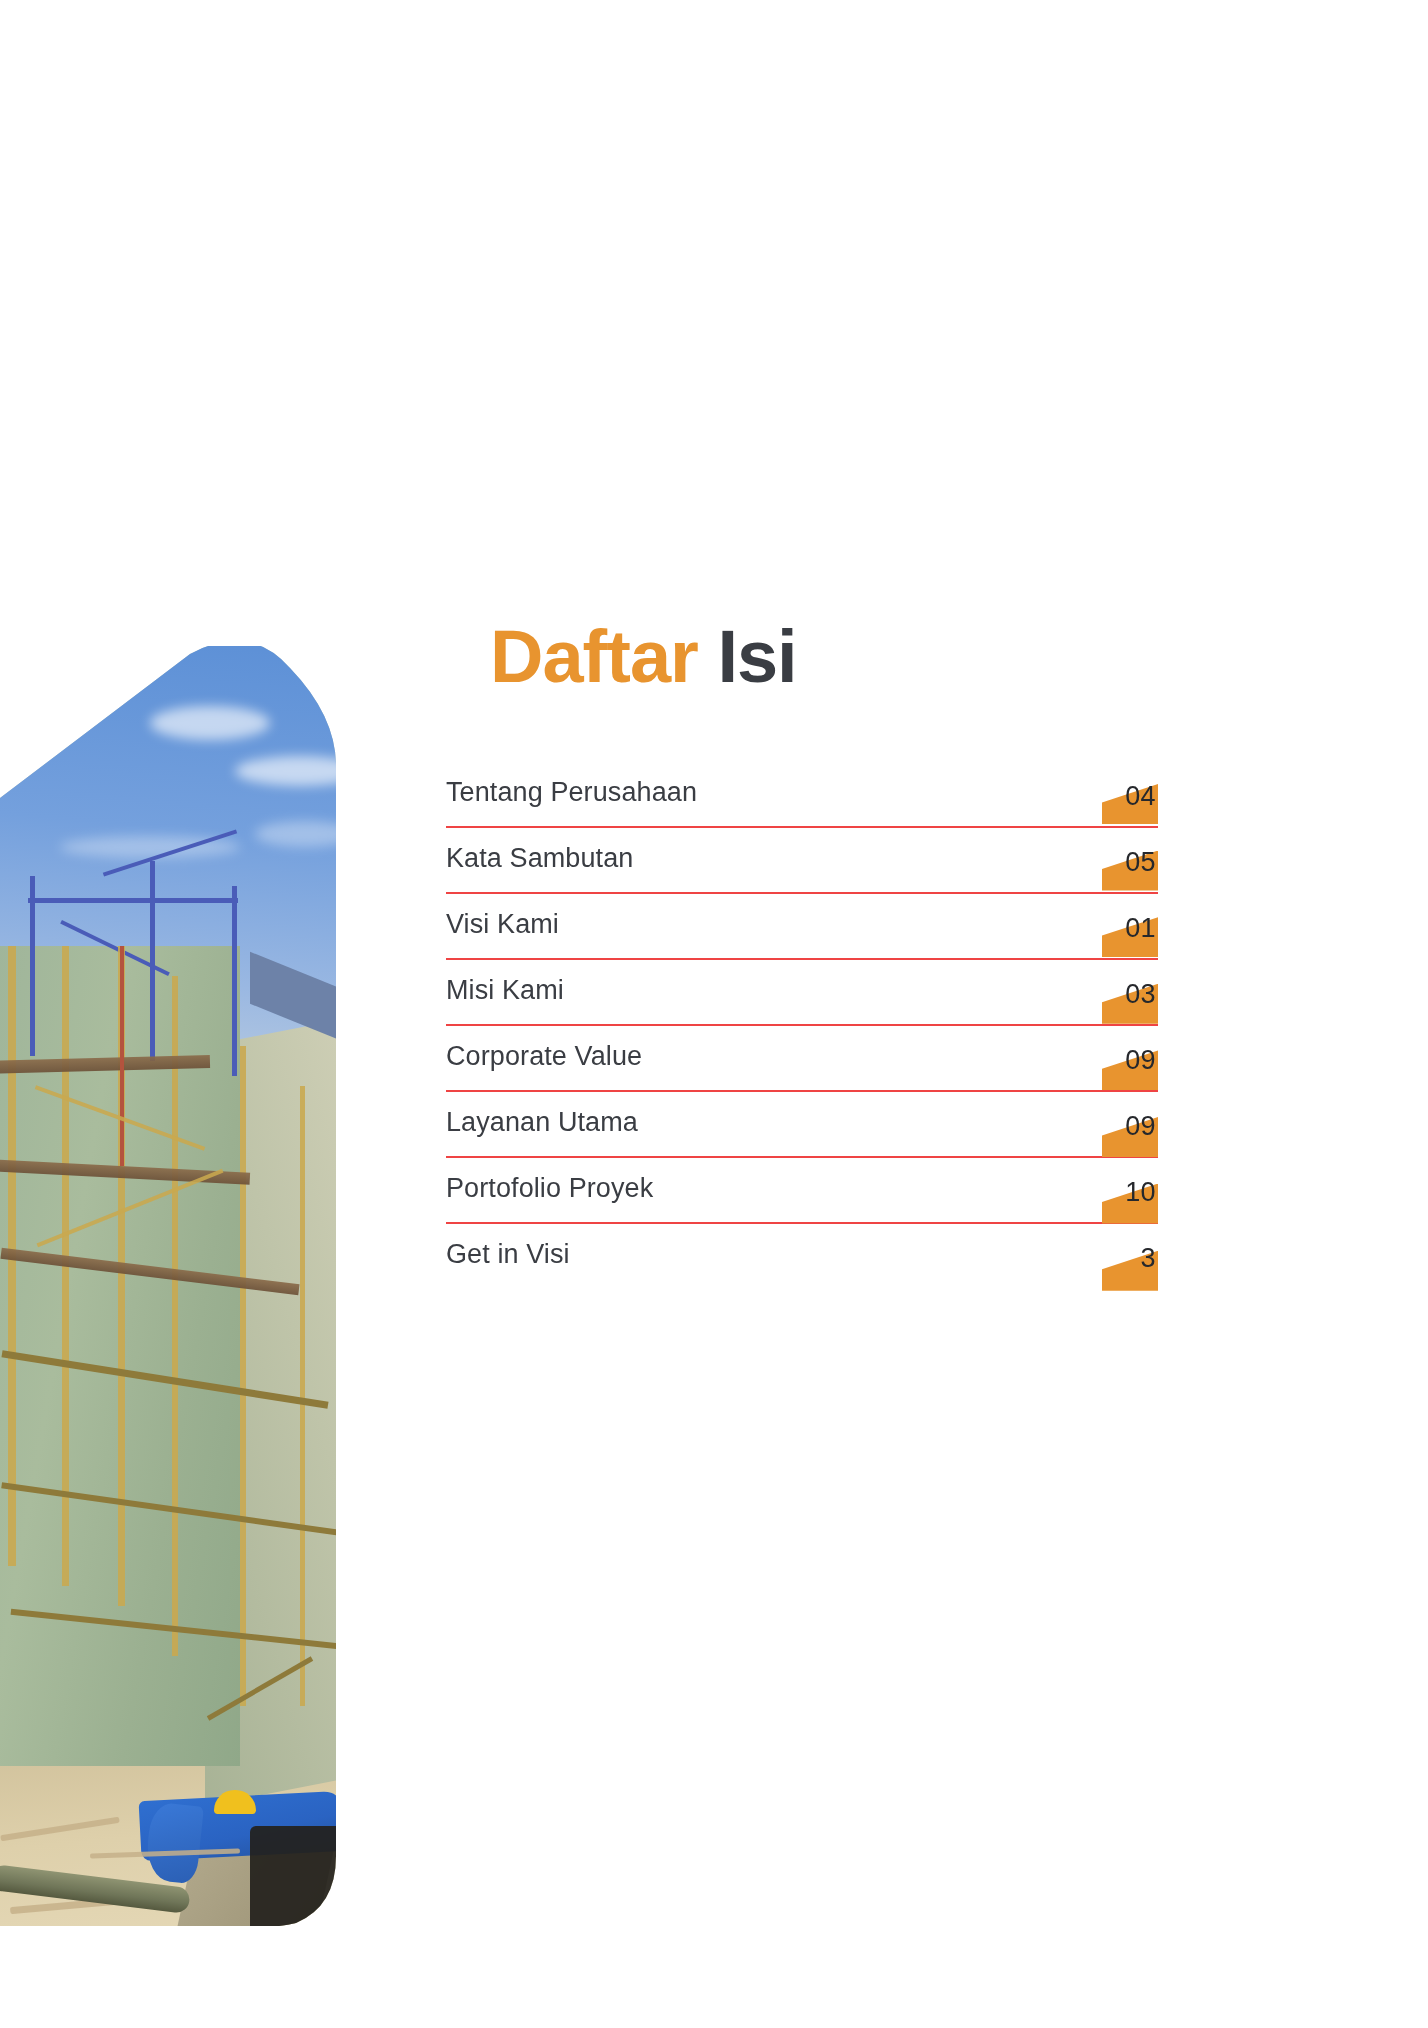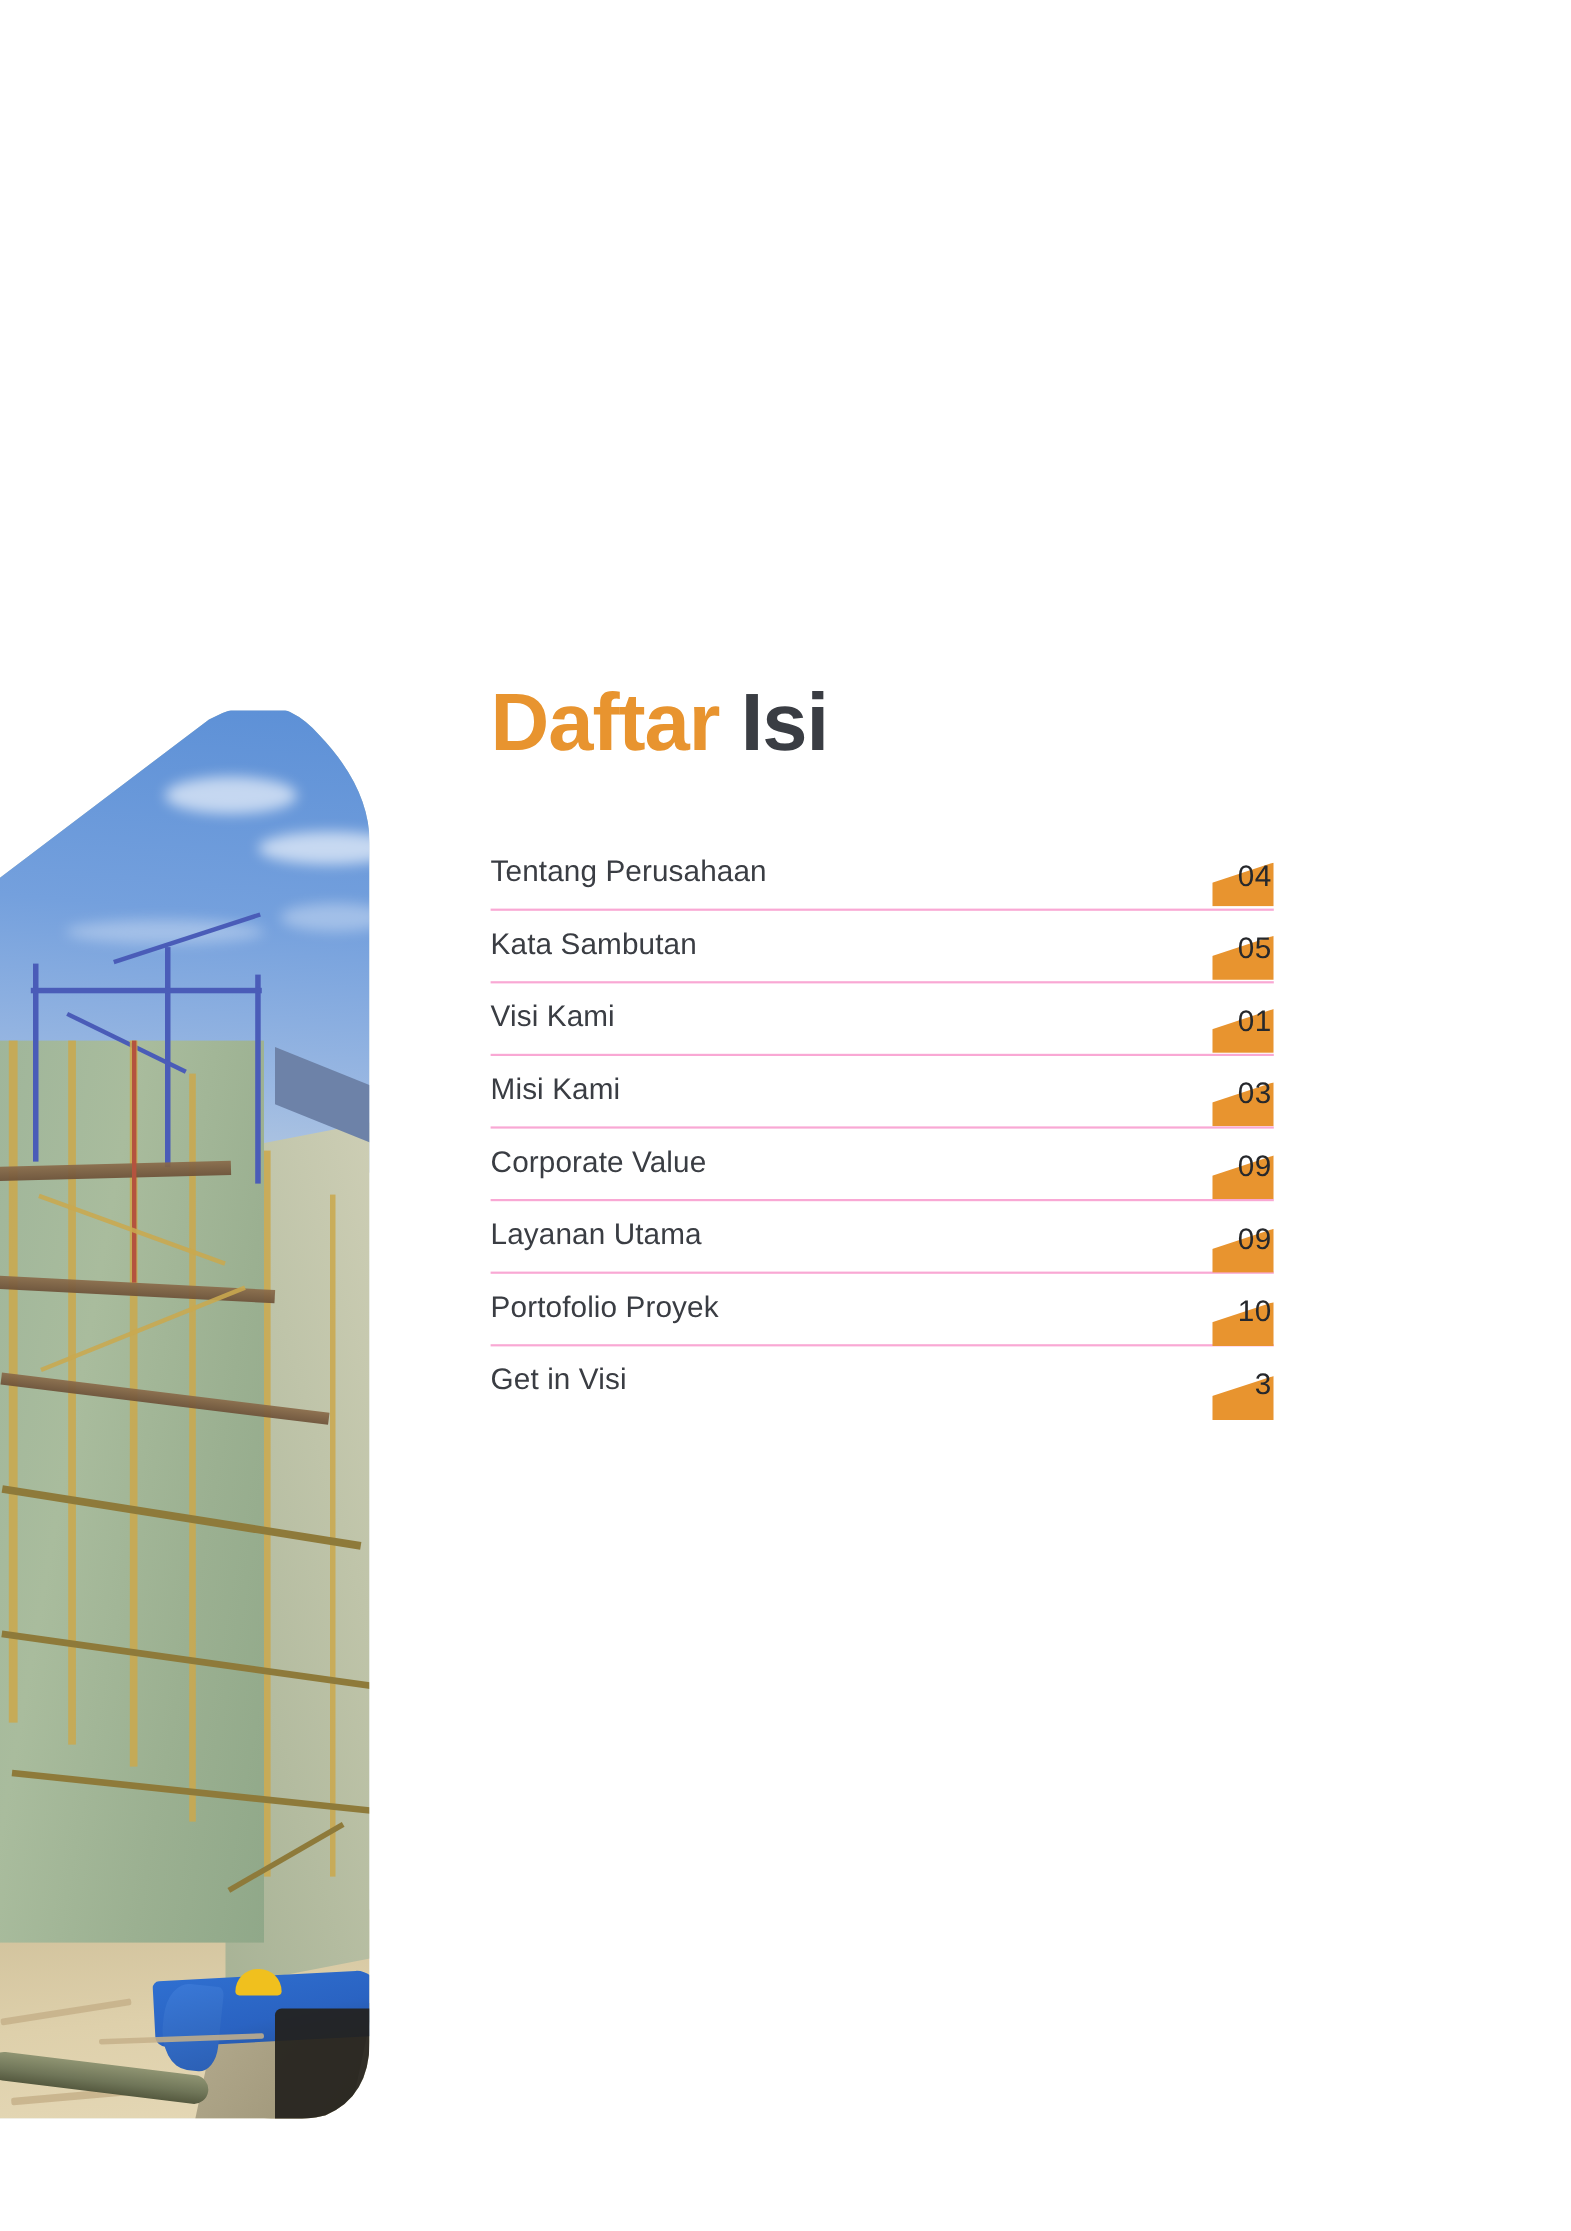--- a/index.html
+++ b/index.html
@@ -123,34 +123,34 @@
   #page-title {
     position: absolute;
     left: 446px;
     top: 570px;
     font-size: 74px;
     font-weight: 700;
     letter-spacing: -1px;
     line-height: 1;
     white-space: nowrap;
   }
-  #page-title .t-accent { color: #e8942f; }
+  #page-title .t-accent { color: #e8942f; margin-left: 44px; }
   #page-title .t-dark   { color: #3a3d43; }
 
   
   #toc-list {
     position: absolute;
     left: 446px;
     top: 762px;
     width: 712px;
   }
   .toc-row {
     position: relative;
     height: 64px;
-    border-bottom: 2px solid #f9a8d4;
+    border-bottom: 2px solid #ef4444;
     display: flex;
     align-items: center;
     justify-content: space-between;
   }
   .toc-row:last-child { border-bottom: none; }
   .toc-label {
     font-size: 27px;
     color: #3a3d43;
     letter-spacing: .1px;
     white-space: nowrap;

